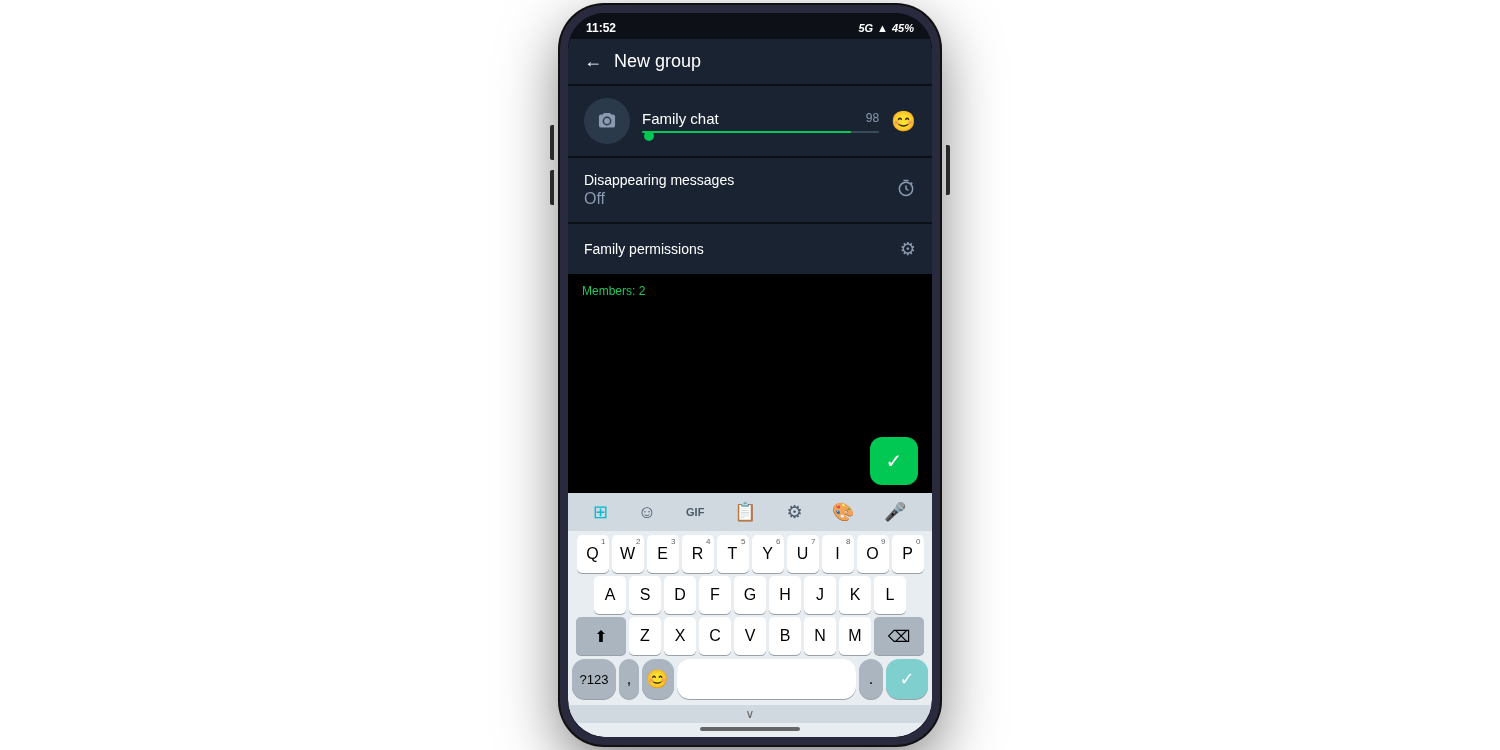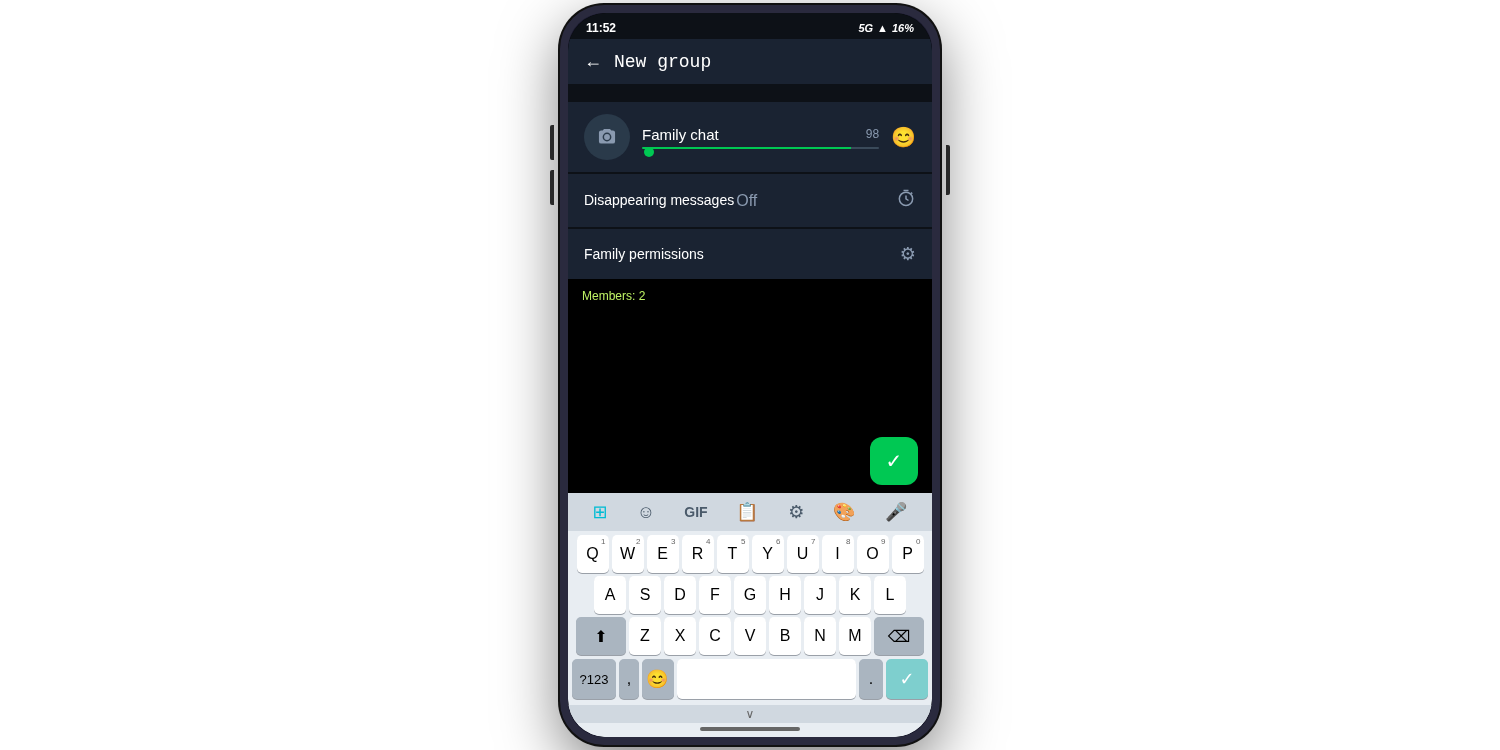--- a/index.html
+++ b/index.html
@@ -114,31 +114,30 @@
     .back-arrow {
       color: #fff;
       font-size: 18px;
       cursor: pointer;
     }
 
     .header-title {
       color: #fff;
       font-size: 18px;
       font-weight: 500;
-      font-family: Liberation Mono, monospace;
     }
 
     
     .group-name-section {
       background: #1a2332;
       padding: 12px 16px;
       display: flex;
       align-items: center;
       gap: 12px;
-      margin-top: 18px;
+      margin-top: 2px;
       flex-shrink: 0;
     }
 
     .camera-avatar {
       width: 46px;
       height: 46px;
       border-radius: 50%;
       background: #2a3a4a;
       display: flex;
       align-items: center;
@@ -192,34 +191,34 @@
     .settings-row {
       background: #1a2332;
       padding: 14px 16px;
       display: flex;
       align-items: center;
       justify-content: space-between;
       margin-top: 2px;
       flex-shrink: 0;
     }
 
-    .settings-row-left { display: flex; flex-direction: row; gap: 2px; }
+    .settings-row-left { display: flex; flex-direction: column; gap: 2px; }
     .settings-row-title { color: #fff; font-size: 14px; }
     .settings-row-sub { color: #8a9ab0; font-size: 16px; }
     .settings-row-icon { color: #8a9ab0; font-size: 18px; }
 
     
     .members-section {
       background: #000;
       flex: 1;
       padding: 10px 14px;
     }
 
     .members-label {
-      color: #bef264;
+      color: #22c55e;
       font-size: 12px;
       margin-bottom: 10px;
     }
 
     .members-list {
       display: flex;
       gap: 12px;
     }
 
     .member-item {
@@ -361,21 +360,21 @@
       gap: 3px;
       padding: 2px 4px 6px;
       align-items: center;
     }
 
     .kb-key-bottom {
       height: 40px;
       display: flex;
       align-items: center;
       justify-content: center;
-      border-radius: 5px;
+      border-radius: 13px;
       cursor: pointer;
       box-shadow: 0 1px 0 #9aa0a8;
       font-size: 13px;
     }
 
     .kb-num-sym {
       background: #aab5c0;
       min-width: 44px;
       padding: 0 6px;
       color: #000;
@@ -449,21 +448,21 @@
   <div class="btn-power"></div>
 
   <div class="phone-frame">
     <div class="phone-inner">
 
       <div class="status-bar">
         <span class="status-time">11:52</span>
         <div class="status-icons">
           <span>5G</span>
           <span>▲</span>
-          <span>16%</span>
+          <span>45%</span>
         </div>
       </div>
 
       <div class="app-content">
 
         <div class="app-header">
           <span class="back-arrow">←</span>
           <span class="header-title">New group</span>
         </div>
 
@@ -515,21 +514,21 @@
           <div class="fab-button">
             <span>✓</span>
           </div>
         </div>
 
         <div class="keyboard">
 
           <div class="keyboard-toolbar">
             <span class="kb-tool-btn active">⊞</span>
             <span class="kb-tool-btn">☺</span>
-            <span class="kb-tool-btn" style="font-size:14px;font-weight:700;">GIF</span>
+            <span class="kb-tool-btn" style="font-size:11px;font-weight:700;">GIF</span>
             <span class="kb-tool-btn">📋</span>
             <span class="kb-tool-btn">⚙</span>
             <span class="kb-tool-btn">🎨</span>
             <span class="kb-tool-btn">🎤</span>
           </div>
 
           <div class="keyboard-rows">
             <div class="kb-row">
               <div class="kb-key"><span class="key-num">1</span>Q</div>
               <div class="kb-key"><span class="key-num">2</span>W</div>

